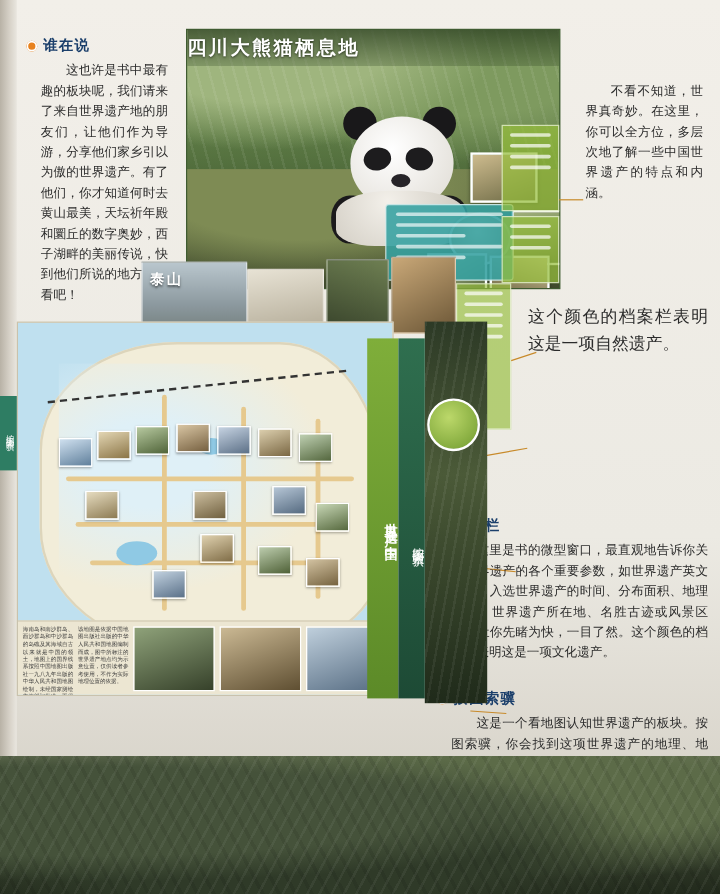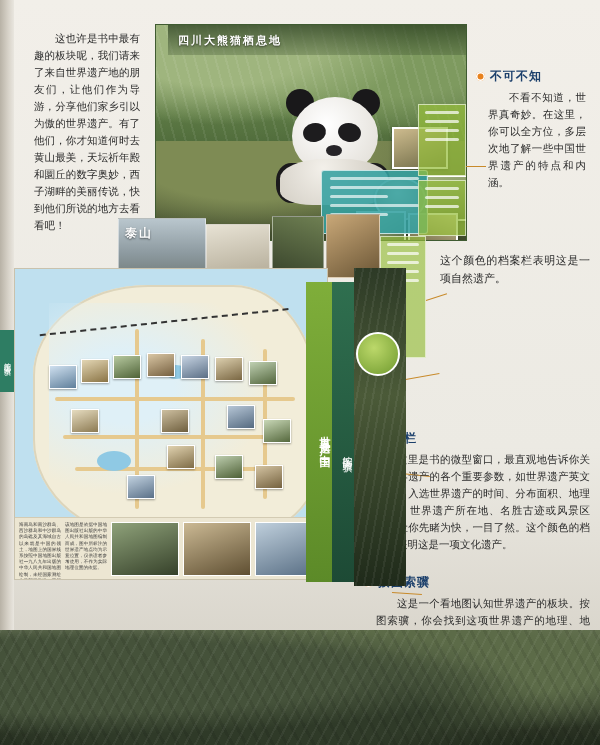--- a/index.html
+++ b/index.html
@@ -81,24 +81,24 @@
     content:"";position:absolute;inset:0;
     background:repeating-linear-gradient(75deg, rgba(255,255,255,.07) 0 2px, rgba(0,0,0,0) 2px 10px);
   }
   .panda-ground{
     position:absolute;left:0;bottom:0;width:100%;height:46%;
     background:
       radial-gradient(ellipse at 30% 20%, #7e8b54 0 35%, rgba(0,0,0,0) 65%),
       linear-gradient(180deg,#6d7a4a,#3f4a2c);
   }
   .panda-title{
-    position:absolute;left:12px;top:0;width:100%;height:30px;
+    position:absolute;left:0;top:0;width:100%;height:30px;
     background:linear-gradient(180deg,rgba(40,60,30,.72),rgba(40,60,30,.25));
-    color:#fff;font-size:11px;font-weight:bold;letter-spacing:2px;
-    display:flex;align-items:center;padding-left:10px;box-sizing:border-box;
+    color:#fff;font-size:16px;font-weight:bold;letter-spacing:2px;
+    display:flex;align-items:center;box-sizing:border-box;
     text-shadow:0 1px 2px rgba(0,0,0,.6);
   }
   
   .panda{
     position:absolute;left:120px;top:62px;width:118px;height:118px;
   }
   .panda .head{
     position:absolute;left:16px;top:10px;width:86px;height:78px;border-radius:50%;
     background:radial-gradient(circle at 40% 35%, #ffffff, #dedad2);
   }
@@ -232,30 +232,34 @@
   .circ-badge{
     position:absolute;left:356px;top:332px;width:40px;height:40px;border-radius:50%;
     background:radial-gradient(circle at 40% 35%,#bcd86a,#6f9a2e);
     border:2px solid #fff;
   }
   .page-num{
     position:absolute;left:316px;bottom:62px;color:#fff;font-size:8px;font-weight:bold;
   }
 
   
-  .right-text{font-size:11px;line-height:1.62;color:#2b2b2b;text-align:justify;}
+  .right-text{font-size:14px;line-height:1.62;color:#2b2b2b;text-align:justify;}
 </style>
 </head>
 <body>
 
 <div class="page">
   <div class="bg-paper"></div>
   <div class="spine"></div>
 
   <div class="col-note" style="left:22px;top:30px;width:118px;">
+    <div class="note-head">
+      <span class="dot"></span>
+      <span class="note-title">谁在说</span>
+    </div>
     <div class="note-body">这也许是书中最有趣的板块呢，我们请来了来自世界遗产地的朋友们，让他们作为导游，分享他们家乡引以为傲的世界遗产。有了他们，你才知道何时去黄山最美，天坛祈年殿和圜丘的数字奥妙，西子湖畔的美丽传说，快到他们所说的地方去看看吧！</div>
   </div>
 
   <div class="panda-block">
     <div class="panda-sky"></div>
     <div class="panda-ground"></div>
     <div class="panda">
       <div class="ear l"></div>
       <div class="ear r"></div>
       <div class="head"></div>
@@ -301,24 +305,20 @@
   </div>
 
   <div class="taishan">
     <span class="label">泰山</span>
   </div>
   <div class="strip-photo sp1"></div>
   <div class="strip-photo sp2"></div>
   <div class="strip-photo sp3"></div>
 
   <div class="col-note" style="left:476px;top:68px;width:110px;">
-    <div class="note-head">
-      <span class="dot"></span>
-      <span class="note-title">不可不知</span>
-    </div>
     <div class="note-body">不看不知道，世界真奇妙。在这里，你可以全方位，多层次地了解一些中国世界遗产的特点和内涵。</div>
   </div>
 
   <div class="leader" style="left:466px;top:166px;width:20px;"></div>
   <div class="leader" style="left:426px;top:300px;width:22px;transform:rotate(-18deg);"></div>
   <div class="leader" style="left:400px;top:380px;width:40px;transform:rotate(-10deg);"></div>
   <div class="leader" style="left:392px;top:472px;width:38px;transform:rotate(6deg);"></div>
   <div class="leader" style="left:392px;top:592px;width:30px;transform:rotate(4deg);"></div>
 
   <div class="col-note" style="left:440px;top:252px;width:150px;">

